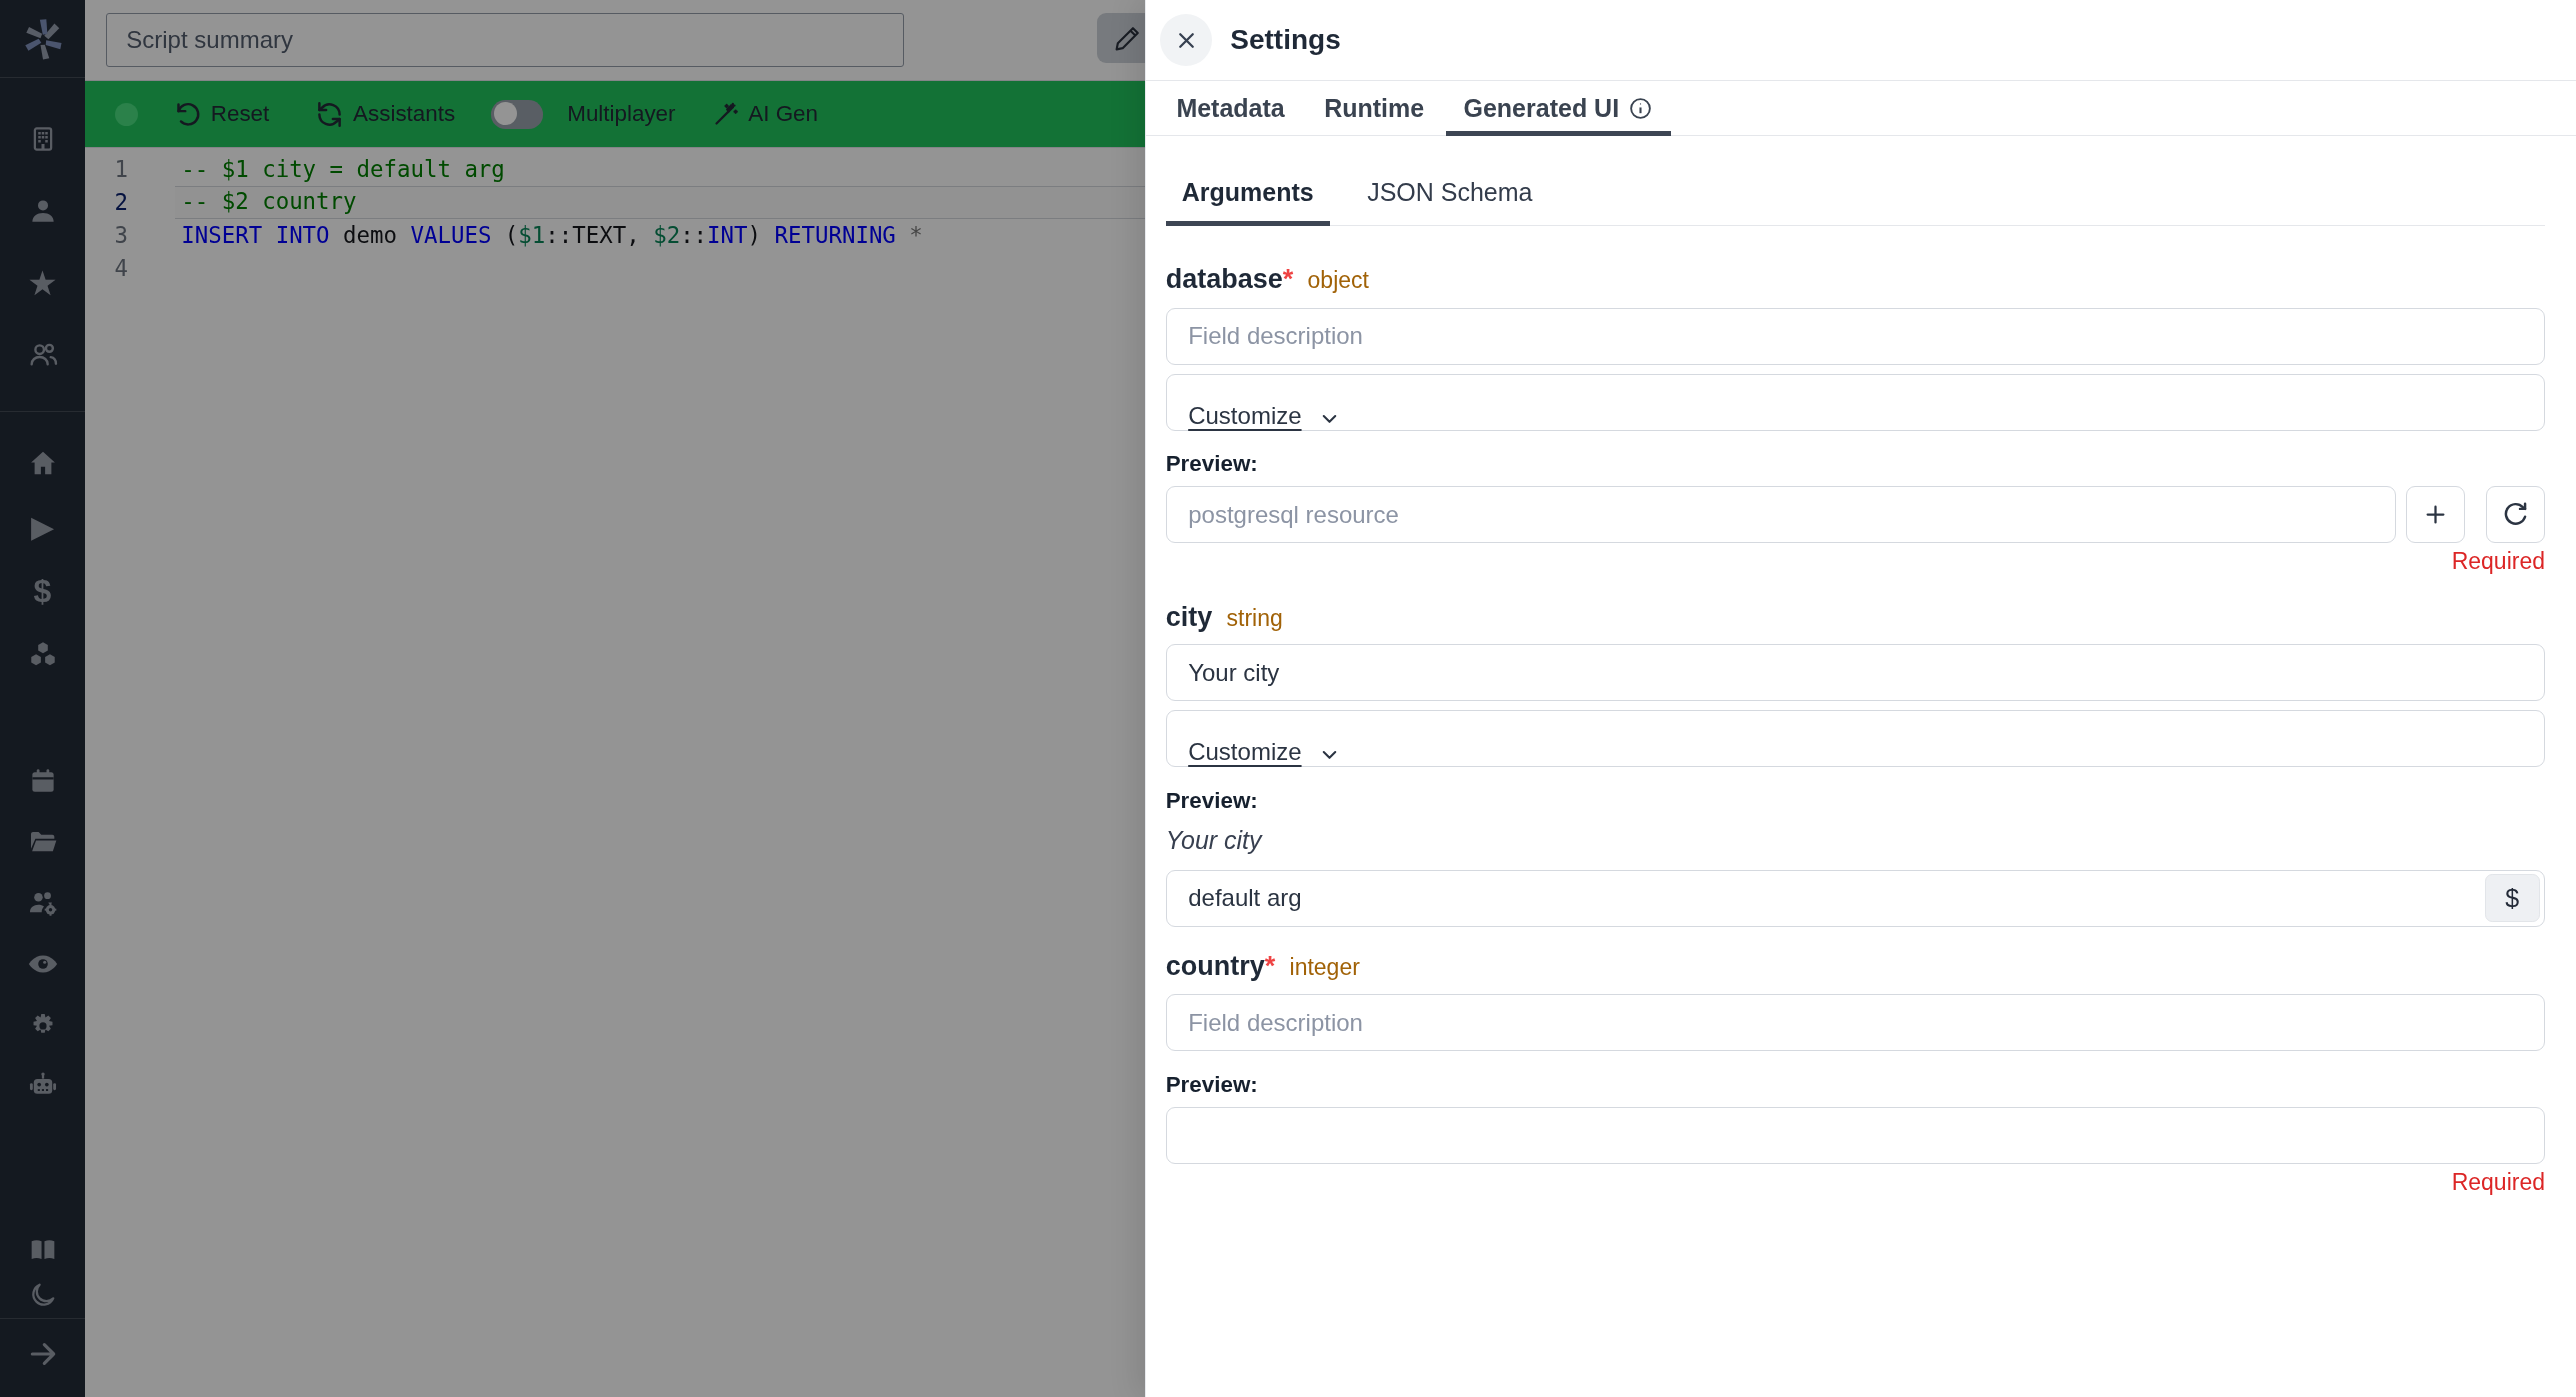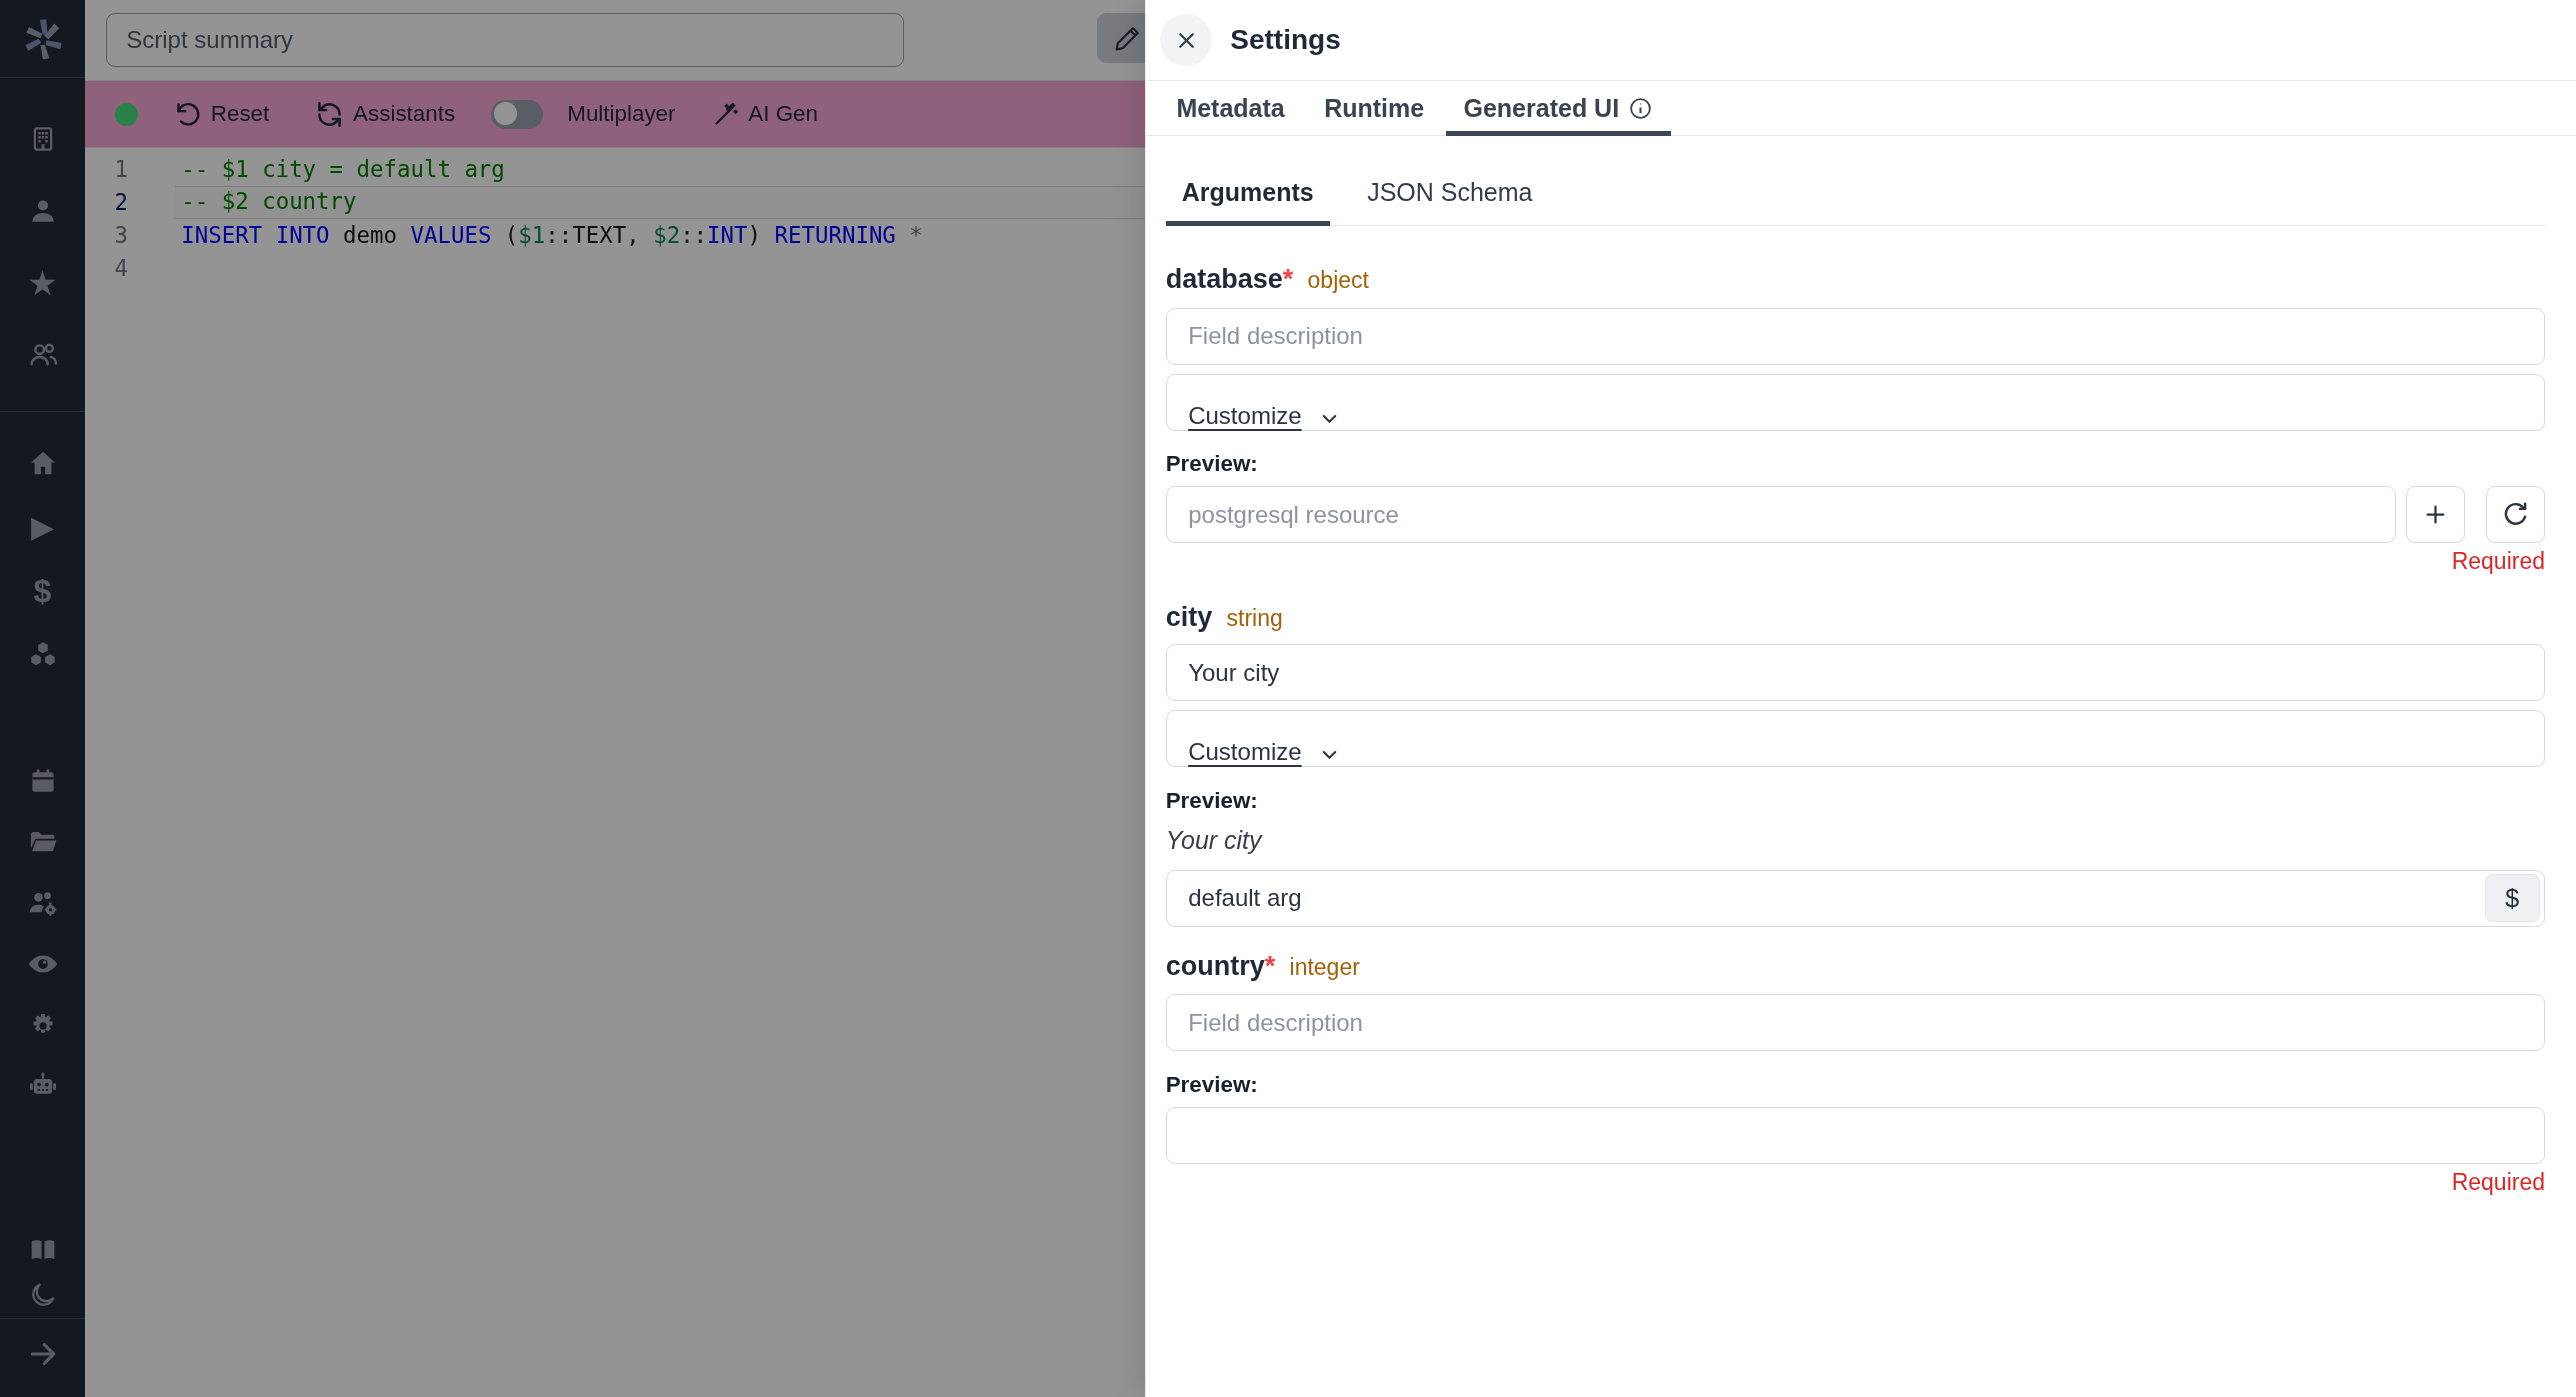--- a/index.html
+++ b/index.html
@@ -22,25 +22,25 @@
   .sb-bottom .sb-slot { height:45px; }
   .sb-arrow { padding-bottom:16px; padding-top:7.2px; }
   .sb-arrow .sb-slot { height:55px; }
   .sb-slot { width:85px; display:flex; align-items:center; justify-content:center; color:#9aa0ab; cursor:pointer; }
   .sb-slot .glyph { font-size:29.5px; line-height:1; }
   .sb-slot svg { display:block; }
 
   
   .main { width:1060px; height:100%; display:flex; flex-direction:column; flex:none; background:#fff; }
   .titlebar { height:81px; background:#fff; border-bottom:0.9px solid #e3e6ea; display:flex; align-items:center; padding:0 0 0 20.6px; position:relative; flex:none; }
-  .summary-input { width:798px; height:54px; border:0.9px solid #959daa; border-radius:9px; font-size:24px; padding:0 19.7px; color:#4b5563; outline:none; font-family:inherit; background:#fff; }
+  .summary-input { width:798px; height:54px; border:0.9px solid #959daa; border-radius:3px; font-size:24px; padding:0 19.7px; color:#4b5563; outline:none; font-family:inherit; background:#fff; }
   .summary-input::placeholder { color:#545e6e; opacity:1; }
   .pencil-btn { position:absolute; right:-12.5px; top:13.4px; width:61px; height:50px; background:#ced3da; border:none; border-radius:9px; display:flex; align-items:center; justify-content:center; color:#2c333f; cursor:pointer; }
 
-  .toolbar { height:67px; background:#f9a8d4; border-bottom:0.9px solid #e1e4e8; display:flex; align-items:center; padding-left:30px; flex:none; }
+  .toolbar { height:67px; background:#22c55e; border-bottom:0.9px solid #e1e4e8; display:flex; align-items:center; padding-left:30px; flex:none; }
   .status-dot { width:23px; height:23px; border-radius:50%; background:var(--status-dot,#4ade80); flex:none; }
   .tool-item { display:flex; align-items:center; gap:9.8px; font-size:22.4px; color:#242b38; cursor:pointer; white-space:nowrap; }
   .tool-item svg { flex:none; }
   .gap40 { width:36px; flex:none; } .gap52 { width:47px; flex:none; }
   .toggle { width:52px; height:29px; border-radius:14.3px; background:#9aa2ac; position:relative; flex:none; cursor:pointer; }
   .toggle .knob { position:absolute; left:2.7px; top:2.7px; width:23px; height:23px; border-radius:50%; background:#fff; }
 
   .editor { flex:1; background:#fff; font-family:"DejaVu Sans Mono", monospace; font-size:22.4px; padding-top:5.4px; }
   .code-line { display:flex; height:33px; line-height:33px; align-items:stretch; }
   .ln { width:43px; flex:none; text-align:right; color:#6e7681; user-select:none; }

